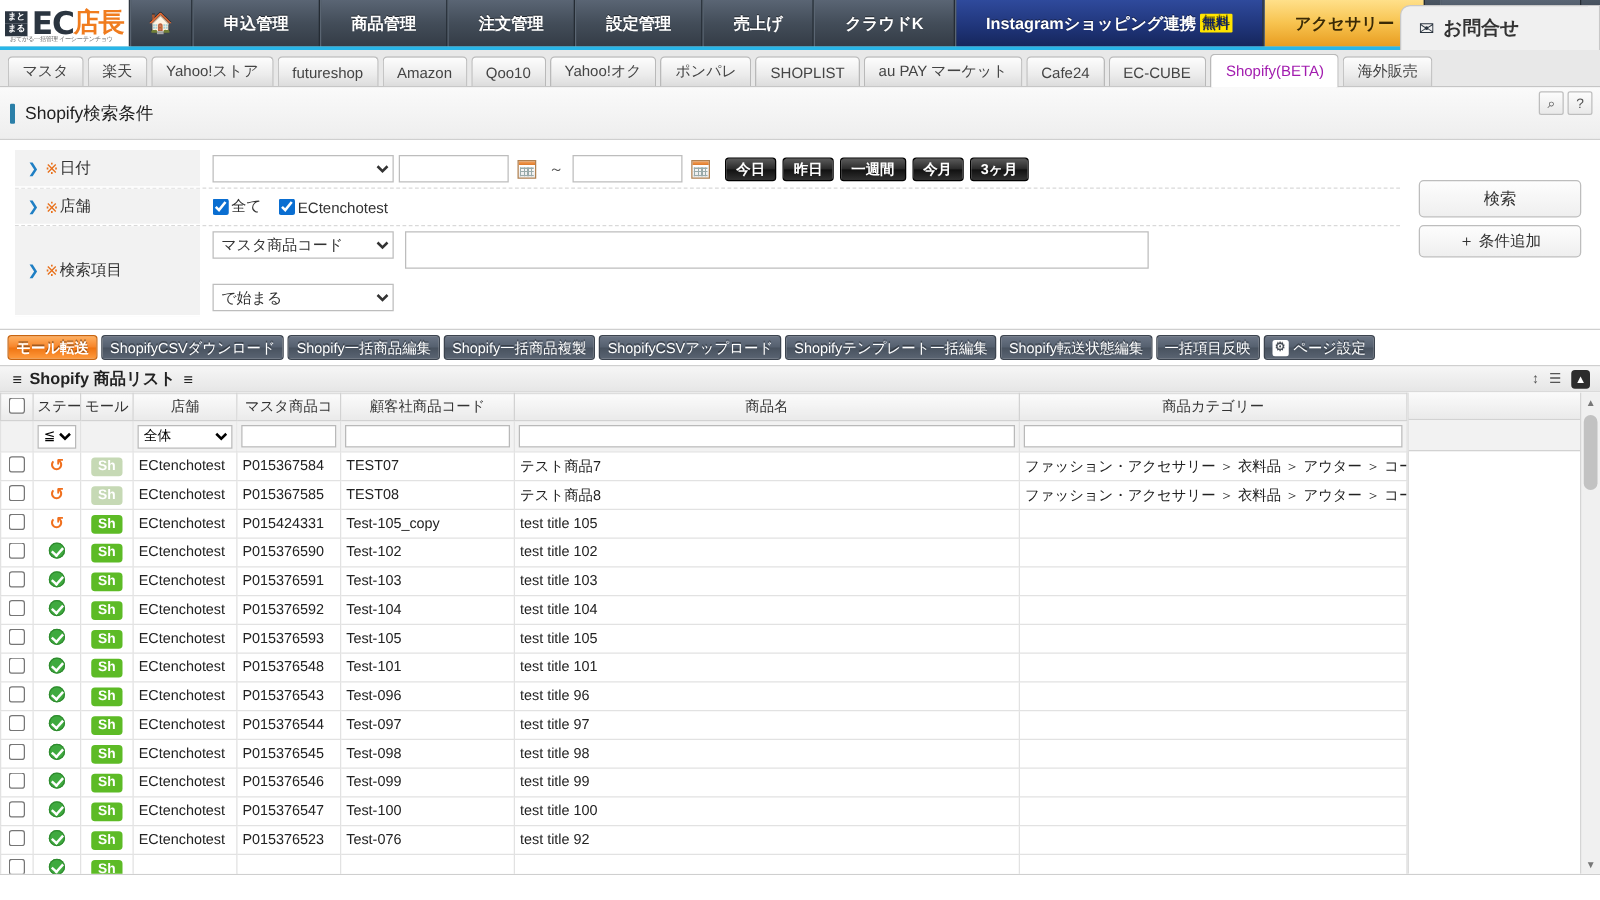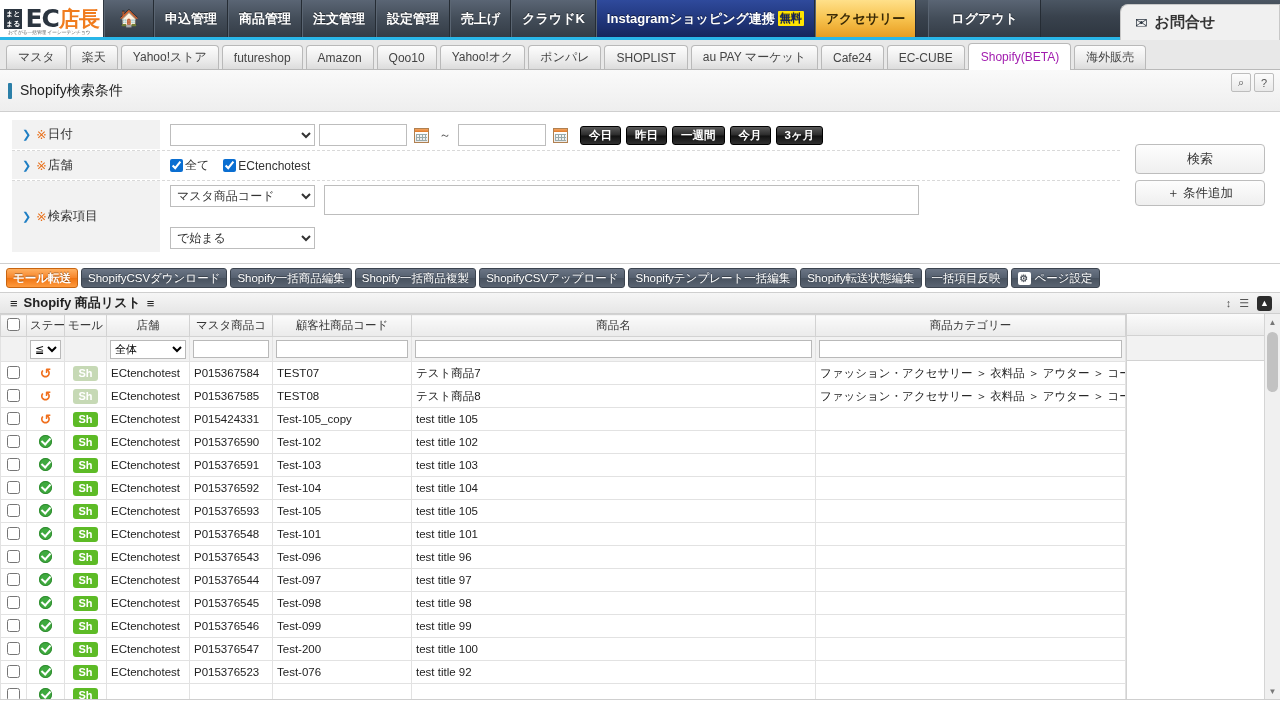--- a/index.html
+++ b/index.html
@@ -46,21 +46,21 @@
     font-size: 21px; font-weight: bold; color: #f07c1e; letter-spacing: -1px;
   }
   .logo-sub {
     position: absolute; bottom: 2px; left: 8px;
     font-size: 5px; color: #666; letter-spacing: -0.3px;
     white-space: nowrap;
   }
 
   .nav-item {
     display: flex; align-items: center; justify-content: center;
-    padding: 0 10px;
+    padding: 0 24px;
     color: #ffffff;
     font-size: 13px; font-weight: bold;
     border-left: 1px solid #5a6572;
     border-right: 1px solid #252c34;
     cursor: pointer;
     white-space: nowrap;
     background: linear-gradient(180deg,#5a6574 0%,#434d59 50%,#343c46 100%);
     text-shadow: 0 -1px 0 rgba(0,0,0,.5);
   }
   .nav-item.home { padding: 0 14px; font-size: 16px; }
@@ -795,21 +795,21 @@
           <td>Test-099</td>
           <td>test title 99</td>
           <td></td>
         </tr>
         <tr>
           <td class="cell-center"><input type="checkbox" class="cb" style=""></td>
           <td class="cell-center"><span class="ico-ok"></span></td>
           <td class="cell-center"><span class="badge-sh">Sh</span></td>
           <td>ECtenchotest</td>
           <td>P015376547</td>
-          <td>Test-200</td>
+          <td>Test-100</td>
           <td>test title 100</td>
           <td></td>
         </tr>
         <tr>
           <td class="cell-center"><input type="checkbox" class="cb" style=""></td>
           <td class="cell-center"><span class="ico-ok"></span></td>
           <td class="cell-center"><span class="badge-sh">Sh</span></td>
           <td>ECtenchotest</td>
           <td>P015376523</td>
           <td>Test-076</td>

